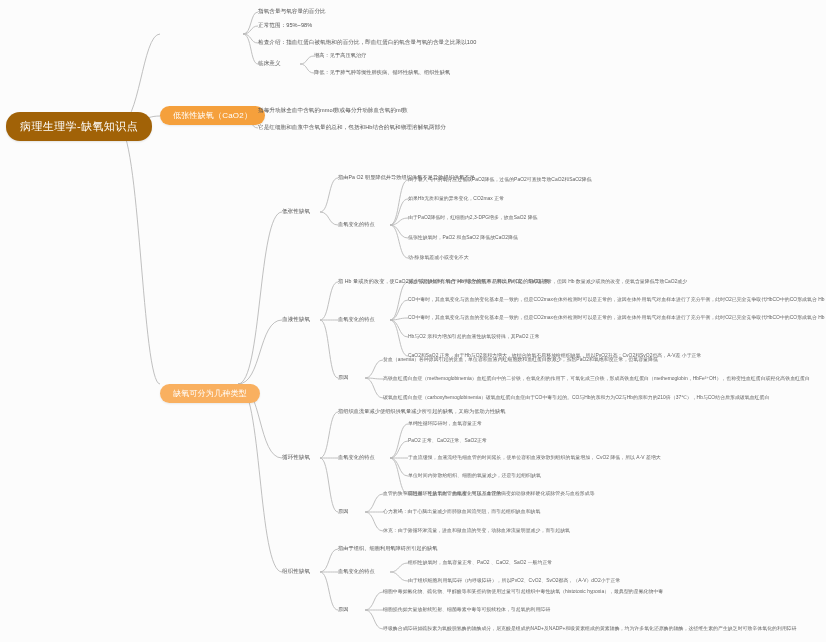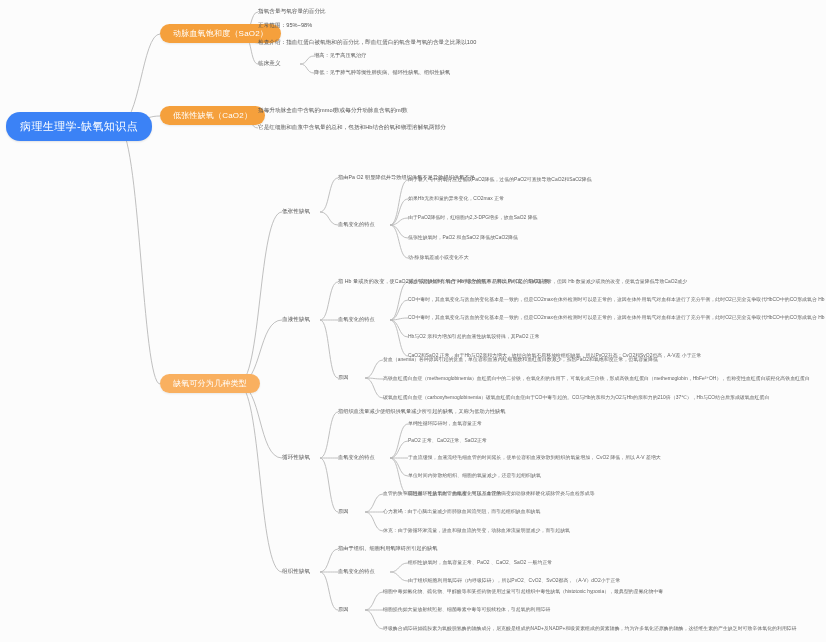--- a/index.html
+++ b/index.html
@@ -11,21 +11,21 @@
     overflow:hidden;
     position:relative;
   }
   #mindmap{position:absolute;left:0;top:0;width:826px;height:642px;}
   svg.links{position:absolute;left:0;top:0;width:826px;height:642px;pointer-events:none;}
   svg.links path{fill:none;stroke:#b9b9b9;stroke-width:0.9;}
 
   .node{position:absolute;white-space:nowrap;box-sizing:border-box;}
 
   .root-node{
-    background:#3b82f6;
+    background:#a16207;
     color:#ffffff;
     border-radius:14px;
     padding:7px 14px;
     font-size:11px;
     letter-spacing:0.4px;
     box-shadow:0 1px 2px rgba(0,0,0,0.10);
     text-align:left;
   }
   .lvl1-node{
     background:#f5a03c;
@@ -121,25 +121,24 @@
     <path d="M320,572 C330,572 328,610 338,610"></path>
     <path d="M390,572 C400,572 398,563 408,563"></path>
     <path d="M390,572 C400,572 398,581 408,581"></path>
     <path d="M365,610 C375,610 373,592 383,592"></path>
     <path d="M365,610 C375,610 373,610 383,610"></path>
     <path d="M365,610 C375,610 373,629 383,629"></path>
   </svg>
 
   <div class="node root-node" style="left:6px;top:112px;">病理生理学-缺氧知识点</div>
 
-  <div class="node lvl1-node" style="left:160px;top:24px;">动脉血氧饱和度（SaO2）</div>
 
   <div class="node lvl1-node" style="left:160px;top:106px;">低张性缺氧（CaO2）</div>
 
-  <div class="node lvl1-node soft" style="left:160px;top:374px;">缺氧可分为几种类型</div>
+  <div class="node lvl1-node soft" style="left:160px;top:384px;">缺氧可分为几种类型</div>
 
   <div class="node lvl2-node" style="left:258px;top:7px;">指氧含量与氧容量的百分比</div>
   <div class="node lvl2-node" style="left:258px;top:21px;">正常范围：95%~98%</div>
   <div class="node lvl2-node" style="left:258px;top:38px;">检查介绍：指血红蛋白被氧饱和的百分比，即血红蛋白的氧含量与氧的含量之比乘以100</div>
   <div class="node lvl2-node" style="left:258px;top:59px;">临床意义</div>
   <div class="node lvl3-node" style="left:314px;top:51px;">增高：见于高压氧治疗</div>
   <div class="node lvl3-node" style="left:314px;top:68px;">降低：见于肺气肿等慢性肺疾病、循环性缺氧、组织性缺氧</div>
 
   <div class="node lvl2-node" style="left:258px;top:106px;">指每升动脉全血中含氧的mmol数或每分升动脉血含氧的ml数</div>
   <div class="node lvl2-node" style="left:258px;top:123px;">它是红细胞和血浆中含氧量的总和，包括和Hb结合的氧和物理溶解氧两部分</div>

